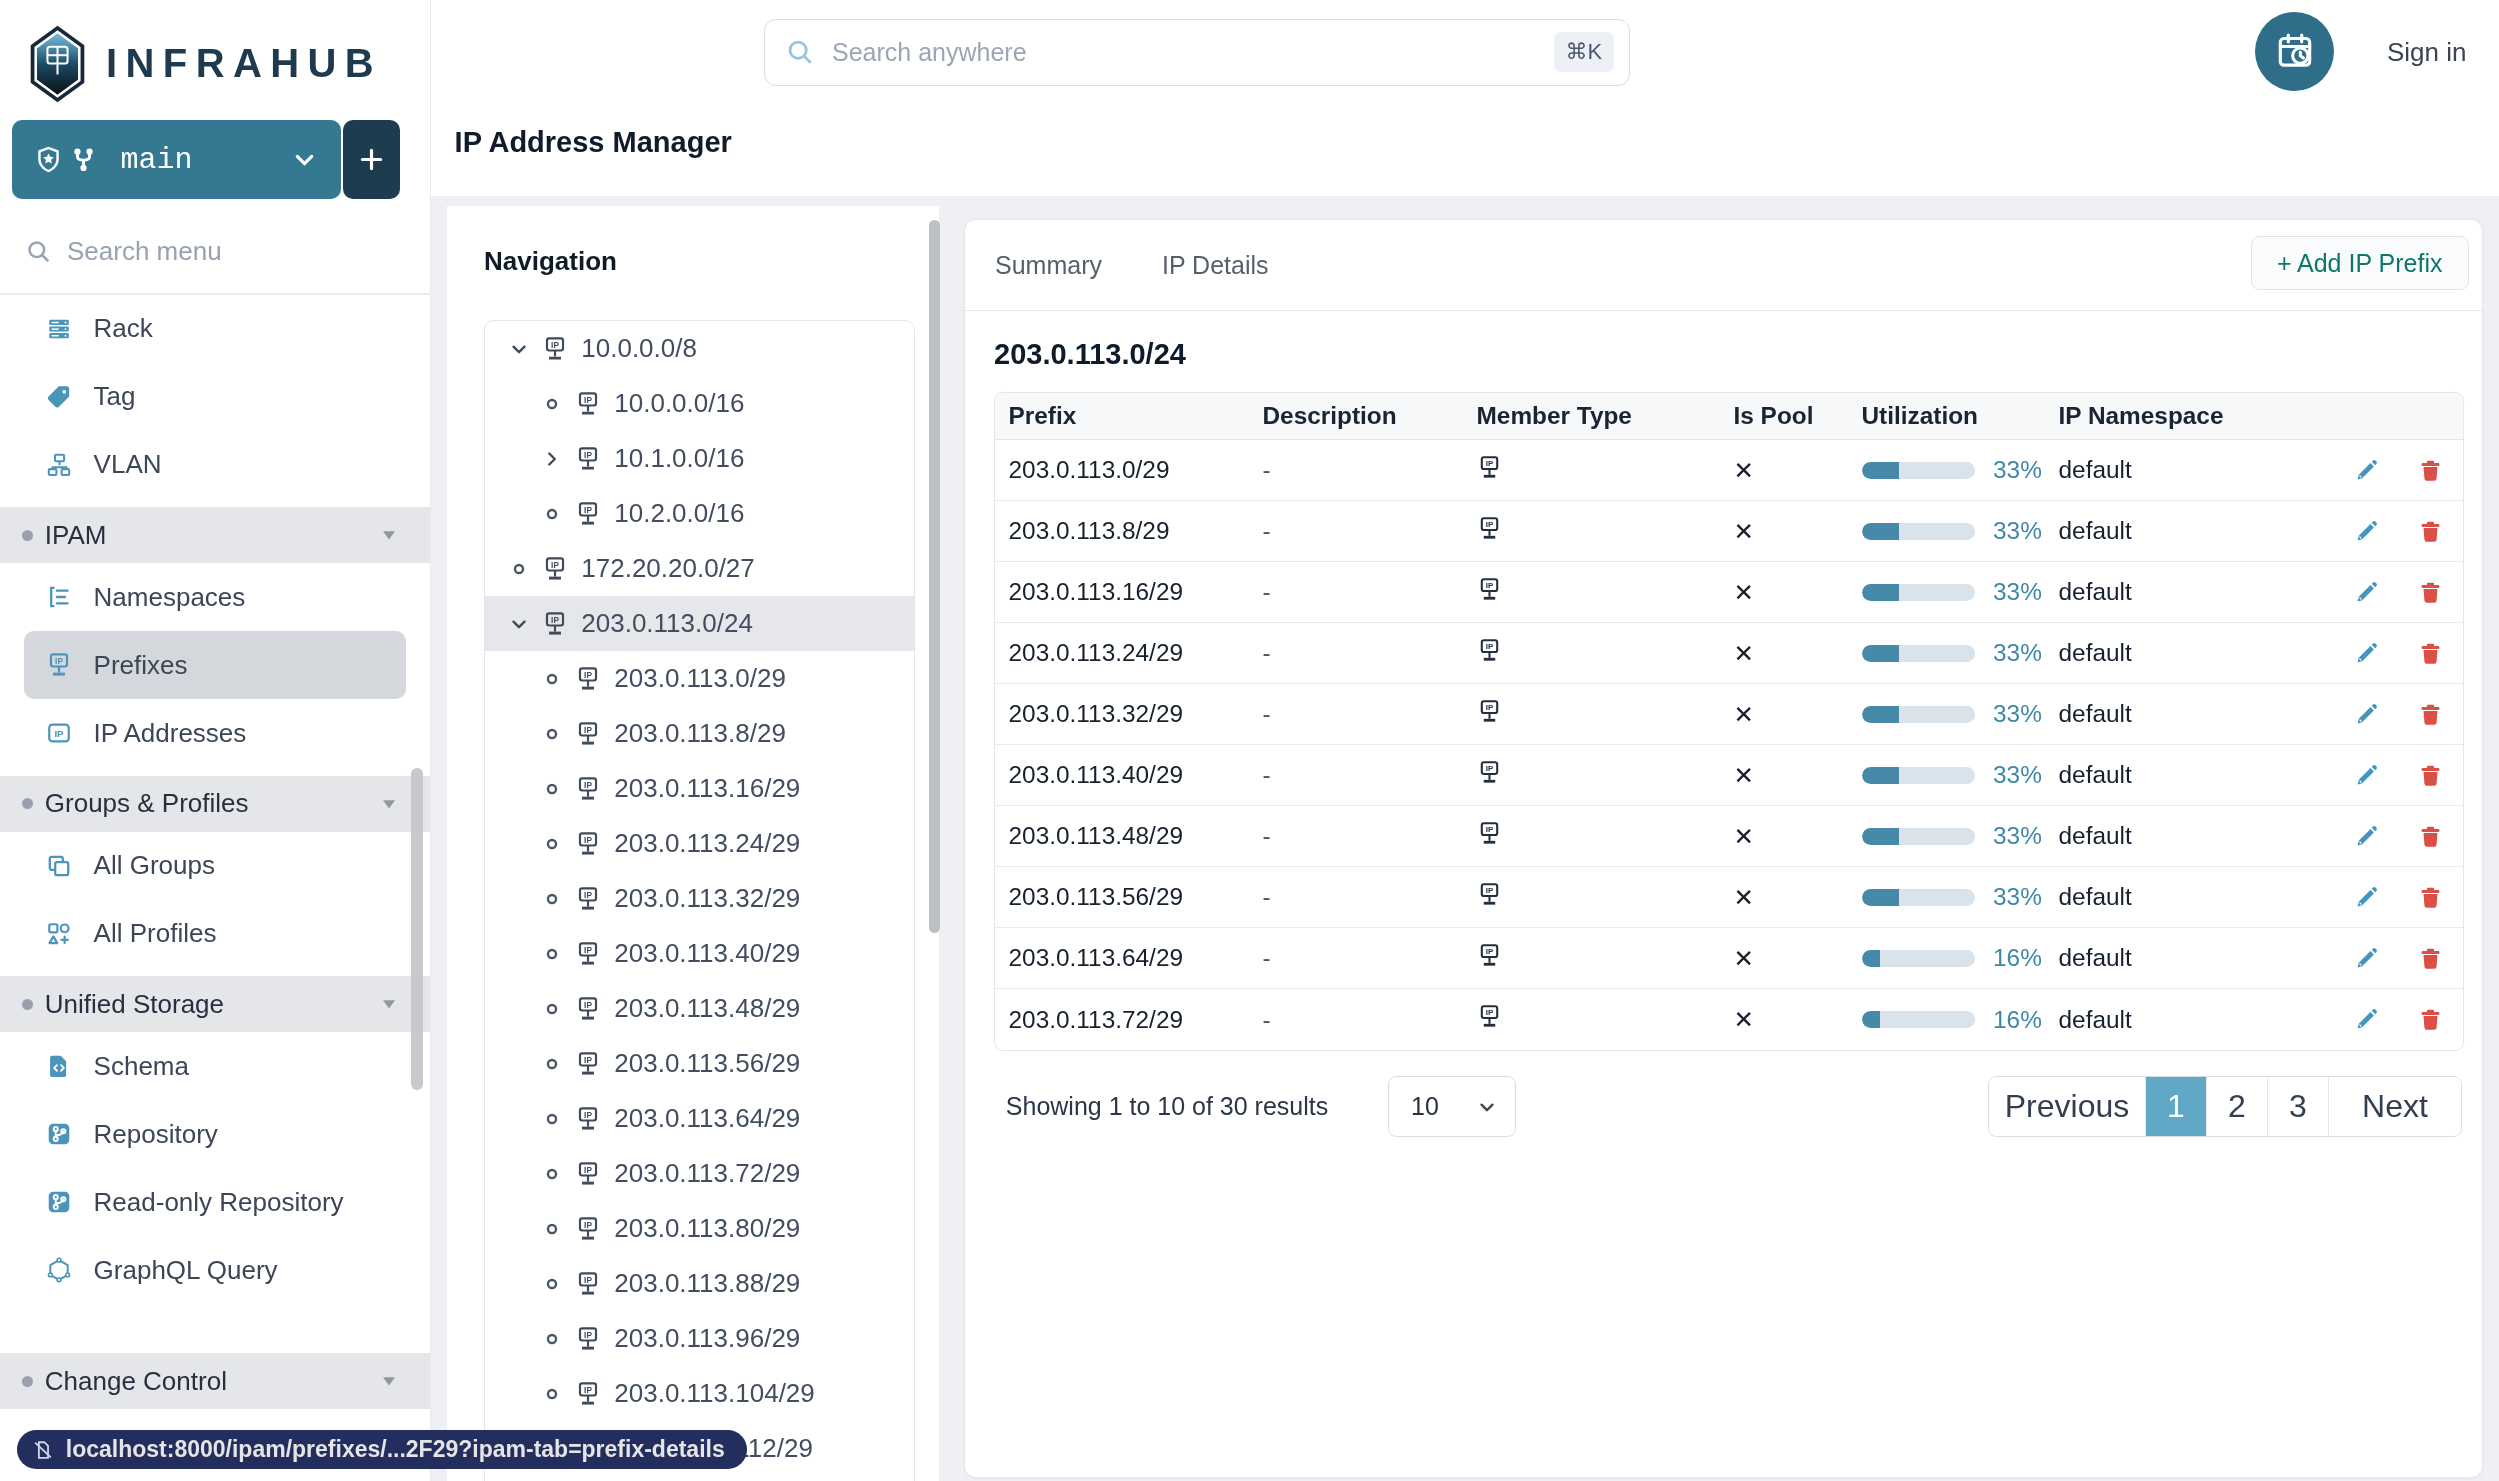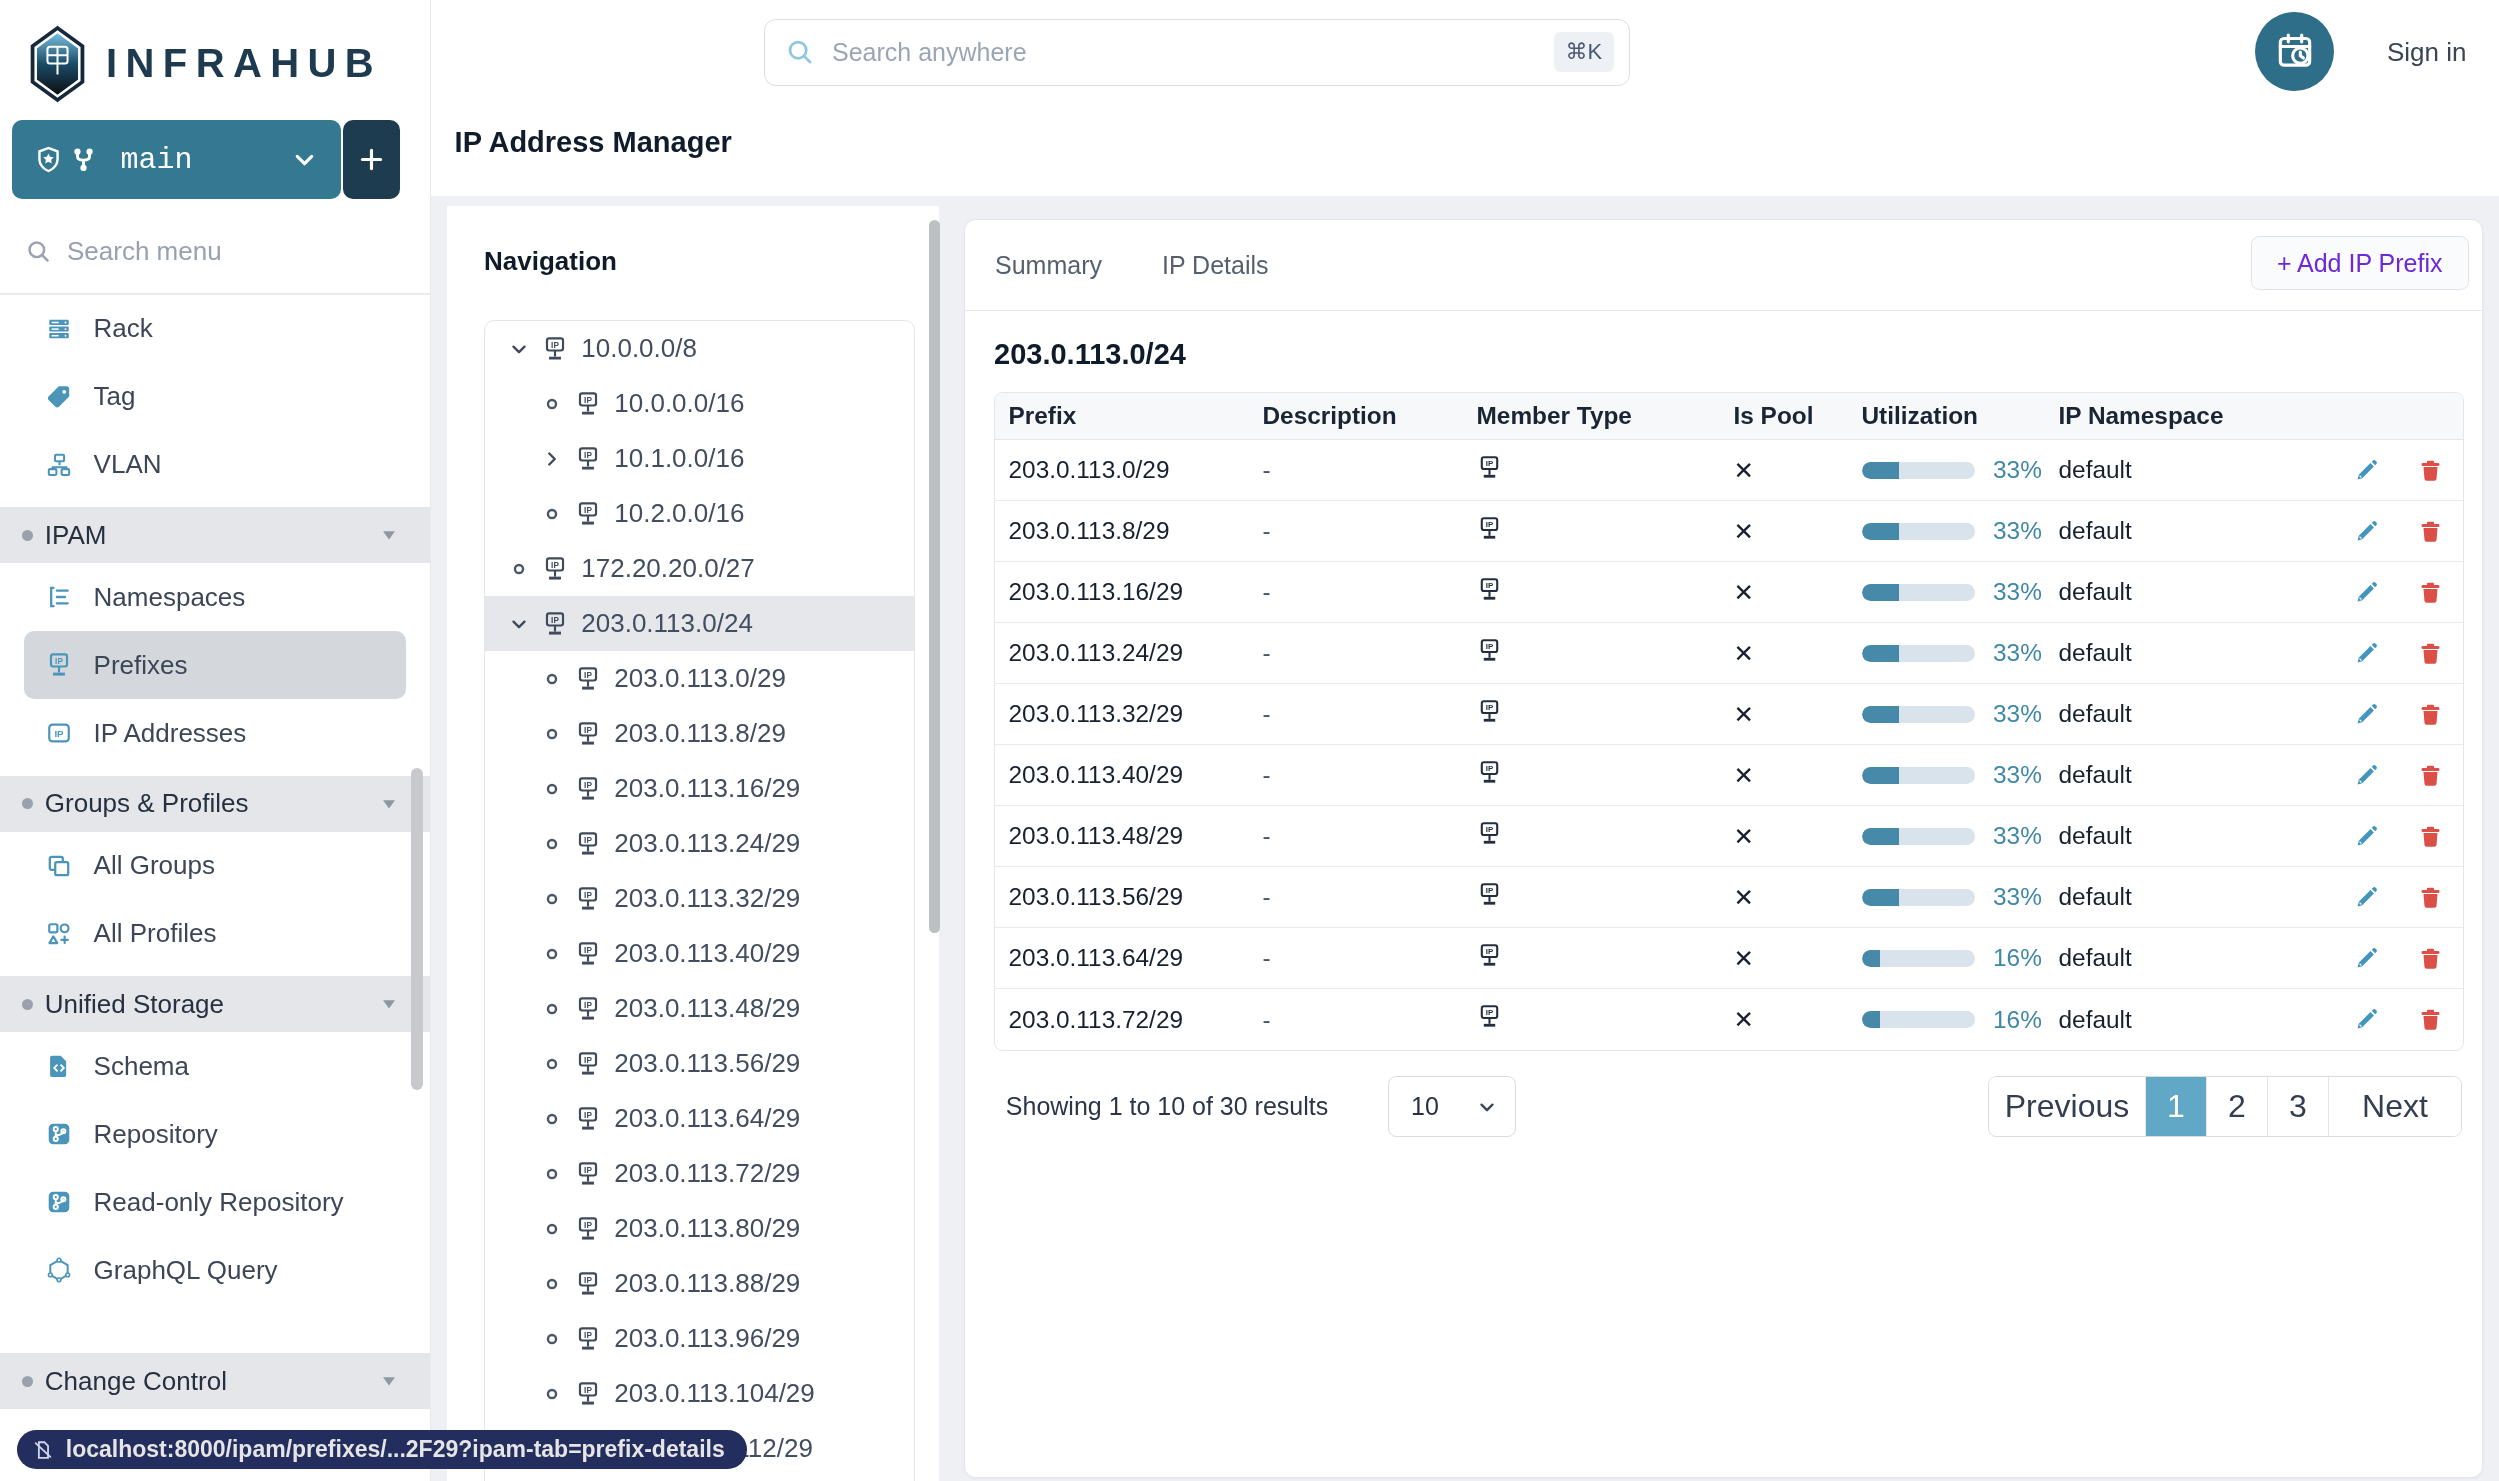--- a/index.html
+++ b/index.html
@@ -71,21 +71,21 @@
   .tree-row.lvl1{padding-left:23px;}
   .tree-row.lvl2{padding-left:56px;}
   .nav-scrollbar{position:absolute;left:498px;top:23.6px;width:11px;height:713px;border-radius:5.9px;background:#bdc0c3;}
 
   
   .main-card{position:absolute;left:533px;top:23px;width:1519px;height:1259px;background:#fff;border:0.8px solid #e5e7eb;border-radius:11.8px;box-shadow:0 0.8px 2.5px rgba(20,30,50,.04);}
   .tab-row{position:relative;height:91px;border-bottom:1.7px solid #e6e8eb;display:flex;align-items:center;}
   .tab{height:100%;display:flex;align-items:center;padding:0 30px;font-size:25px;color:#565f6e;cursor:pointer;position:relative;}
   .tab.active{color:var(--active_tab);}
   .tab.active::after{content:"";position:absolute;left:0;right:0;bottom:-1.7px;height:5px;background:var(--active_tab);border-radius:2.5px;}
-  .add-btn{position:absolute;right:13.5px;top:16px;height:54px;padding:4px 25px;background:#fafbfc;border:1.7px solid #dfe3e8;border-radius:8.4px;display:flex;align-items:center;font-size:25px;color:#6d28d9;cursor:pointer;}
+  .add-btn{position:absolute;right:13.5px;top:16px;height:54px;padding:4px 25px;background:#fafbfc;border:1.7px solid #dfe3e8;border-radius:8.4px;display:flex;align-items:center;font-size:25px;color:#0f766e;cursor:pointer;}
   .prefix-heading{position:absolute;left:29px;top:118px;font-size:29px;font-weight:700;color:#0e1b2a;}
   .table{position:absolute;left:29px;top:172px;width:1470px;border:0.8px solid #e3e6e9;border-radius:8.4px;}
   .t-head,.t-row{display:grid;grid-template-columns:254px 214px 257px 128px 197px 294px 1fr;align-items:center;padding-left:13.5px;}
   .t-head{height:47px;background:#f7f8fa;border-bottom:0.8px solid #e3e6e9;border-radius:8.4px 8.4px 0 0;}
   .t-head .th{font-size:24.4px;font-weight:700;color:#1a2534;}
   .t-row{height:61px;border-bottom:0.8px solid #e8eaec;background:#fff;}
   .t-row:last-child{border-bottom:none;border-radius:0 0 8.4px 8.4px;}
   .t-row .cell{font-size:24.4px;color:#16202e;}
   .t-row .cell.dim{color:#4a5568;}
   .member-icon{width:25px;height:25px;color:#232f3f;}

